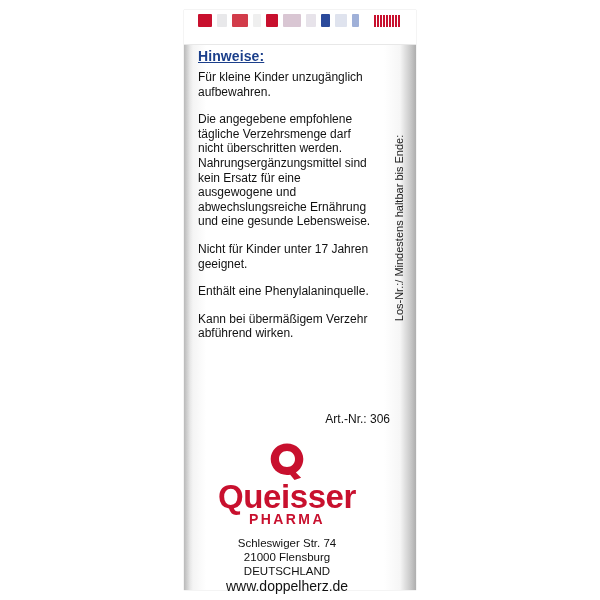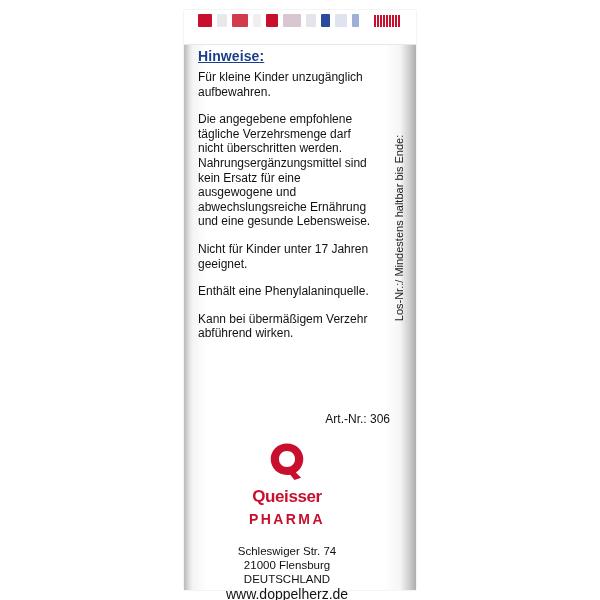--- a/index.html
+++ b/index.html
@@ -132,35 +132,35 @@
     text-align: center;
   }
   .q-mark {
     width: 38px;
     height: 38px;
     margin: 0 auto 4px auto;
     position: relative;
   }
   .q-mark svg { display: block; }
   .brand {
-    font-size: 17px;
+    font-size: 33px;
     font-weight: bold;
     color: #c8102e;
     letter-spacing: -0.4px;
     line-height: 26px;
   }
   .brand-sub {
     font-size: 14px;
     font-weight: bold;
     color: #c8102e;
     letter-spacing: 2.4px;
     margin-top: 1px;
   }
   .addr {
-    margin-top: 17px;
+    margin-top: 9px;
     font-size: 11.5px;
     line-height: 14px;
     color: #111111;
   }
   .addr div { white-space: nowrap; }
   .web {
     margin-top: 1px;
     font-size: 14px;
     color: #111111;
   }

